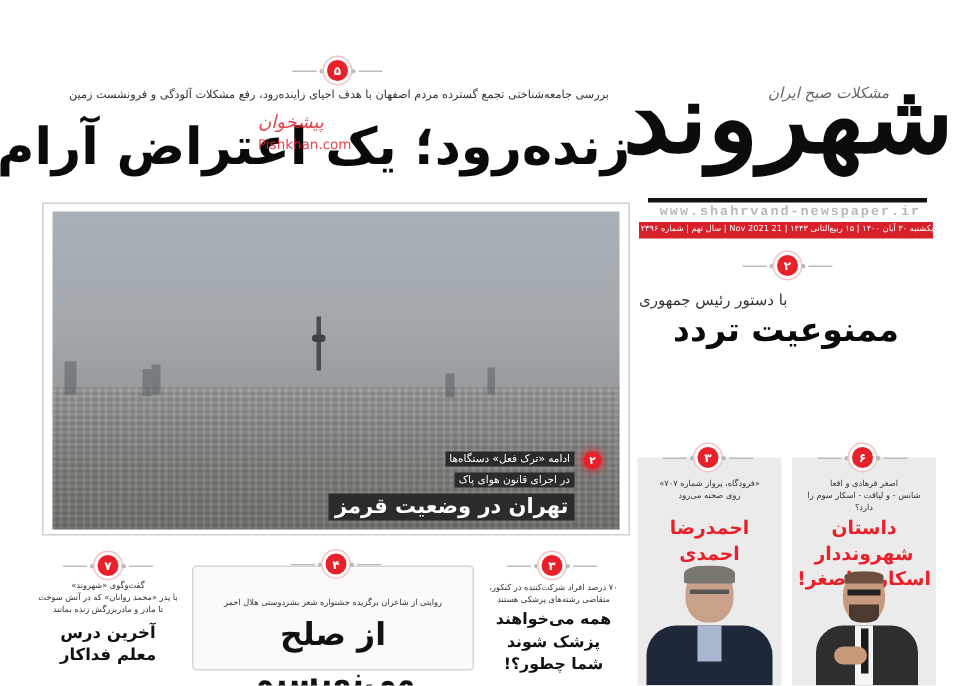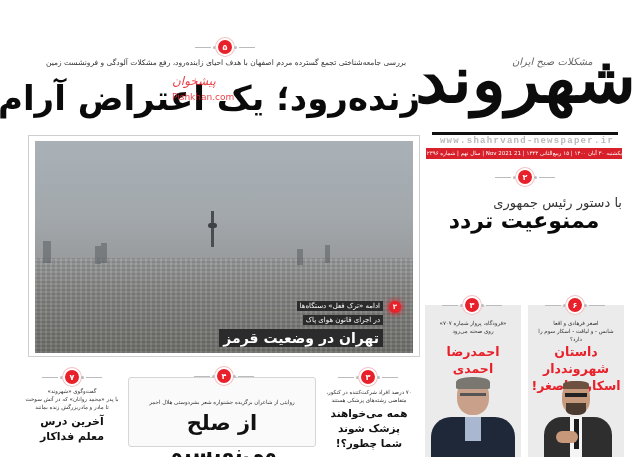--- a/index.html
+++ b/index.html
@@ -40,21 +40,21 @@
       linear-gradient(to bottom, rgba(140,140,138,.2), rgba(100,100,96,.6)); }
   .tower { position: absolute; left: 176px; top: 70px; width: 3px; height: 36px; background: #4a4d50; }
   .tower-top { position: absolute; left: 173px; top: 82px; width: 9px; height: 5px; border-radius: 3px; background: #3f4245; }
   .bld { position: absolute; background: rgba(90,94,98,.55); }
   .cap1 { right: 30px; top: 160px; background: #2b2b2b; color: #fff; font-size: 7px; padding: 1px 3px; white-space: nowrap; }
   .cap2 { right: 30px; top: 174px; background: #2b2b2b; color: #fff; font-size: 7px; padding: 1px 3px; white-space: nowrap; }
   .cap3 { right: 30px; top: 188px; background: #2b2b2b; color: #fff; font-size: 14px; font-weight: bold; padding: 1px 4px; white-space: nowrap; }
   .photo-badge { position: absolute; right: 12px; top: 160px; width: 12px; height: 12px; border-radius: 50%; background: #e8202a; color: #fff; font-size: 7px; font-weight: bold; display: flex; align-items: center; justify-content: center; box-shadow: 0 0 4px 2px rgba(232,32,42,.6); }
 
   
-  .story2-kicker { left: 426px; top: 195px; width: 196px; text-align: right; font-size: 13px; color: #333; }
+  .story2-kicker { left: 426px; top: 195px; width: 196px; text-align: left; font-size: 10px; color: #333; }
   .story2-title { left: 424px; top: 206px; width: 200px; text-align: center; font-size: 22px; font-weight: bold; line-height: 30px; color: #0a0a0a; }
 
   
   .card { position: absolute; background: #ebebeb; }
   .card-kicker { position: absolute; left: 4px; right: 4px; text-align: center; font-size: 5.5px; line-height: 8px; color: #333; }
   .card-title { position: absolute; left: 2px; right: 2px; text-align: center; font-size: 12.5px; font-weight: bold; line-height: 17px; color: #e8202a; }
   .portrait { position: absolute; overflow: hidden; }
 
   
   .b-kicker { position: absolute; text-align: center; font-size: 5.5px; line-height: 8px; color: #333; }

